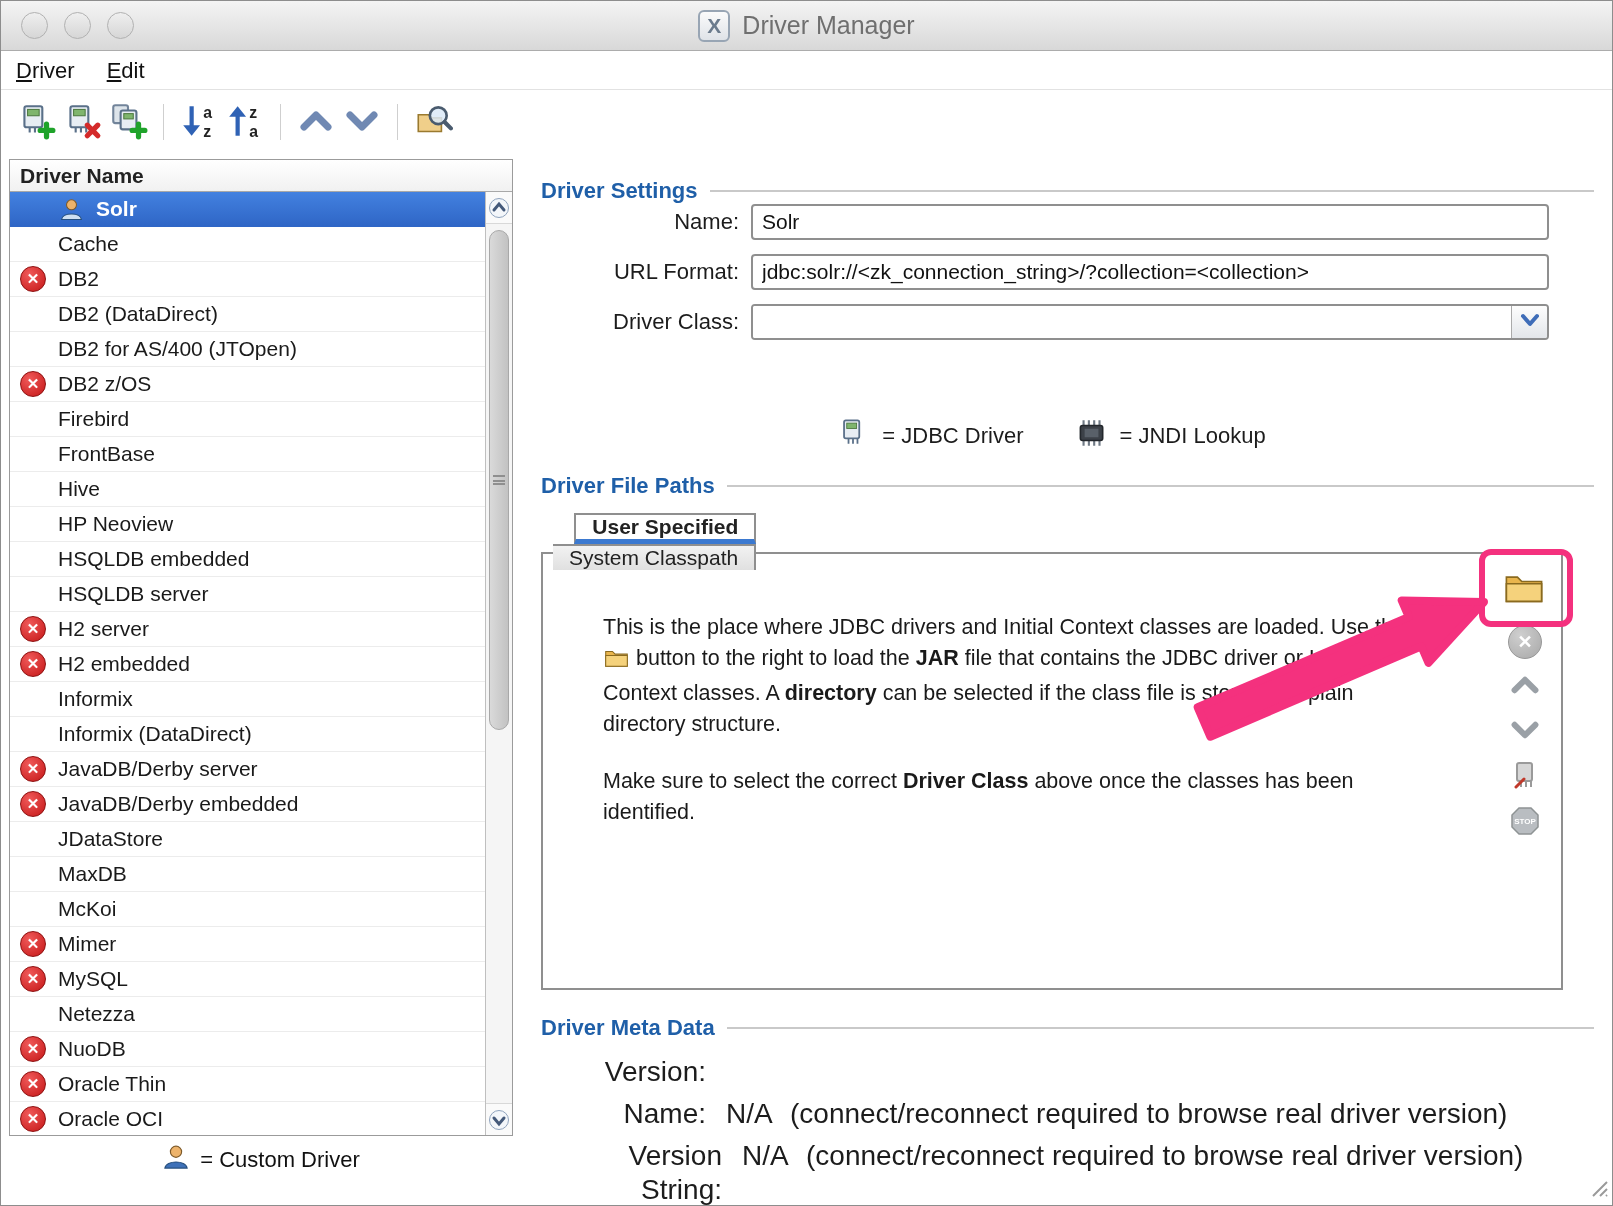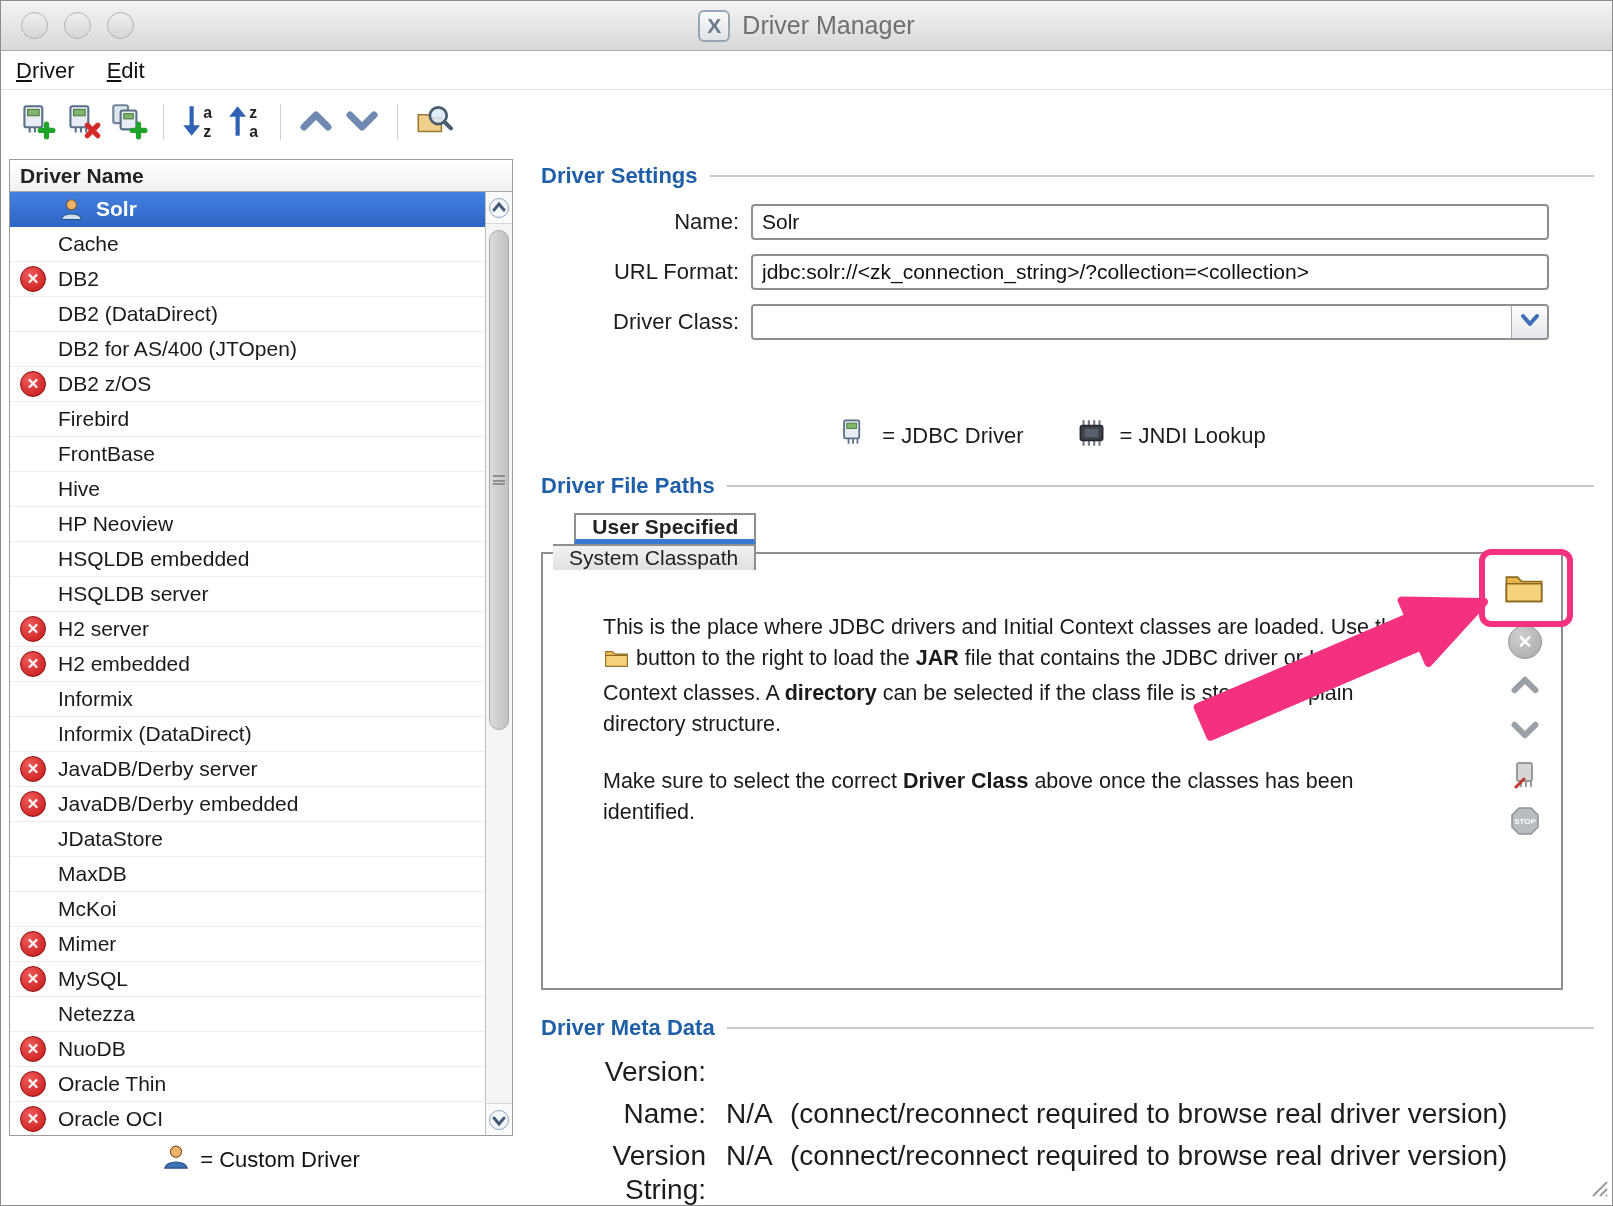--- a/index.html
+++ b/index.html
@@ -347,21 +347,21 @@
   </div>
 
   <div class="list-footer">
     <span><svg viewBox="0 0 24 24" width="28" height="28">
           <circle cx="12" cy="7.5" r="4.8" fill="#edb36b" stroke="#7d5a2a"></circle>
           <path d="M2.5 21.5 C3.5 14.5 20.5 14.5 21.5 21.5 Z" fill="#3e71b8" stroke="#27507f"></path>
         </svg></span>
     <span>= Custom Driver</span>
   </div>
 
-  <div class="sec-title" style="left:540px; top:162px; right:18px;">
+  <div class="sec-title" style="left:540px; top:177px; right:18px;">
     <span class="t">Driver Settings</span>
     <span class="rule"></span>
   </div>
 
   <span class="flabel" style="left:538px; top:203px;">Name:</span>
   <input class="tfield" style="left: 750px; top: 203px; width: 798px;" value="Solr">
 
   <span class="flabel" style="left:538px; top:253px;">URL Format:</span>
   <input class="tfield" style="left: 750px; top: 253px; width: 798px;" value="jdbc:solr://&lt;zk_connection_string&gt;/?collection=&lt;collection&gt;">
 
@@ -455,21 +455,21 @@
   </div>
 
   <div class="meta-row" style="left:540px; top:1054px;">
     <span class="lbl">Version:</span>
   </div>
   <div class="meta-row" style="left:540px; top:1096px;">
     <span class="lbl">Name:</span>
     <span class="val">N/A</span>
     <span class="note">(connect/reconnect required to browse real driver version)</span>
   </div>
-  <div class="meta-row" style="left:540px; top:1138px;justify-content:flex-end;">
+  <div class="meta-row" style="left:556px; top:1138px;justify-content:flex-end;">
     <span class="lbl">Version String:</span>
     <span class="val">N/A</span>
     <span class="note">(connect/reconnect required to browse real driver version)</span>
   </div>
 
   <span class="resize-grip">
     <svg width="22" height="22" viewBox="0 0 22 22">
         <path d="M20 6 L6 20 M20 13 L13 20 M20 19 L19 20" stroke="#9a9a9a" stroke-width="2"></path>
       </svg>
   </span>

